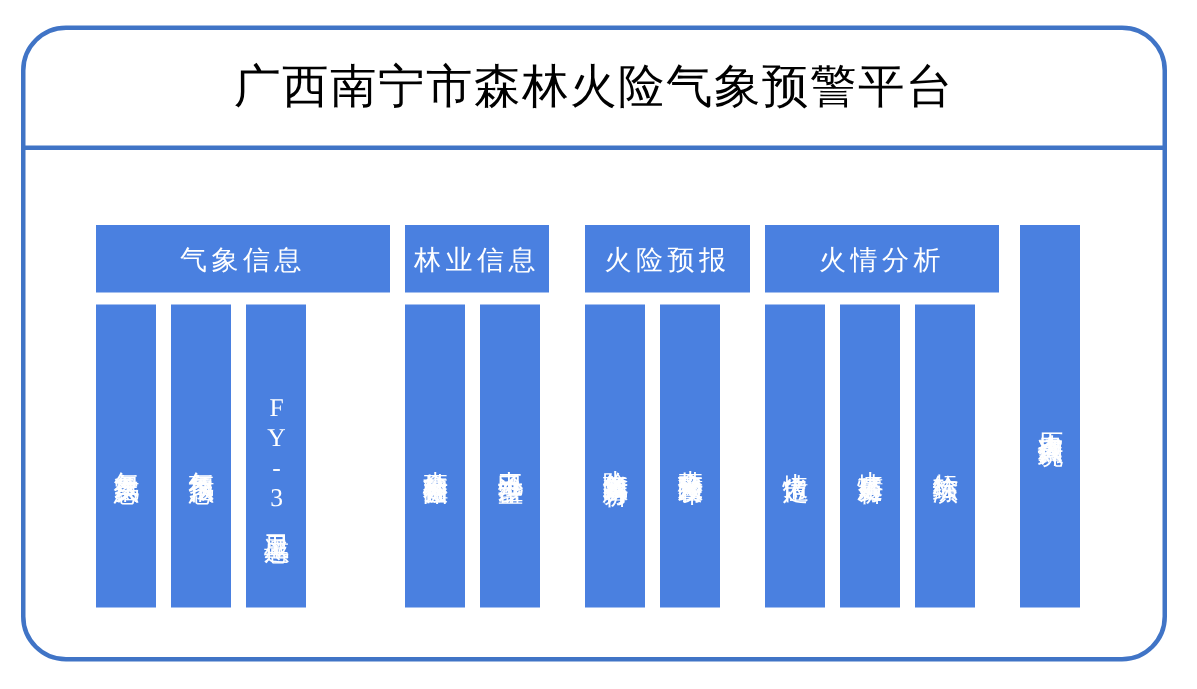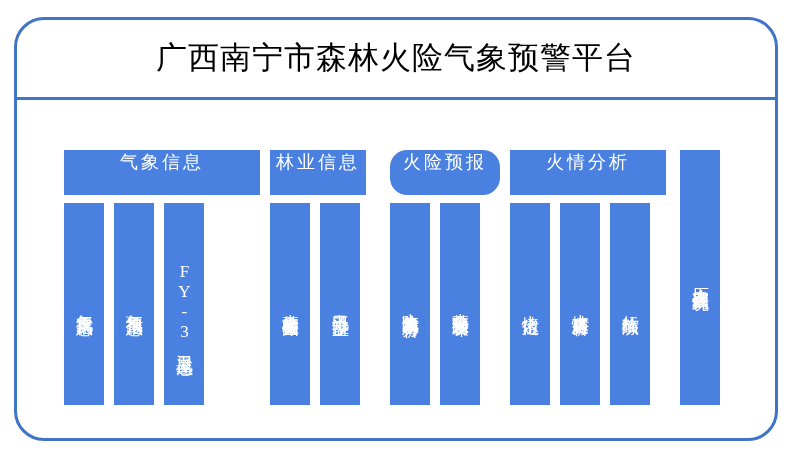--- a/index.html
+++ b/index.html
@@ -79,20 +79,21 @@
   }
 
   .group-header {
     position: absolute;
     top: 50px;
     left: 0;
     height: 45px;
     box-sizing: border-box;
     background: #4a80e0;
     display: flex;
+    align-items: center;
     justify-content: center;
   }
   .group-header-label {
     color: #ffffff;
     font-family: "Liberation Serif", "DejaVu Serif", serif;
     font-size: 18px;
     letter-spacing: 3px;
     white-space: nowrap;
   }
 
@@ -179,21 +180,21 @@
           <div class="items-row">
             <div class="item-box">
               <span class="item-label">森林植被分布图</span>
             </div>
             <div class="item-box">
               <span class="item-label">电子三维沙盘</span>
             </div>
           </div>
         </div>
         <div class="group" style="left: 373px;">
-          <div class="group-header" style="width: 110px; border-radius: 17px;">
+          <div class="group-header" style="width: 110px;">
             <span class="group-header-label">火险预报</span>
           </div>
           <div class="items-row">
             <div class="item-box">
               <span class="item-label">火险气象预警与分析</span>
             </div>
             <div class="item-box">
               <span class="item-label">森林火险预警发布</span>
             </div>
           </div>

